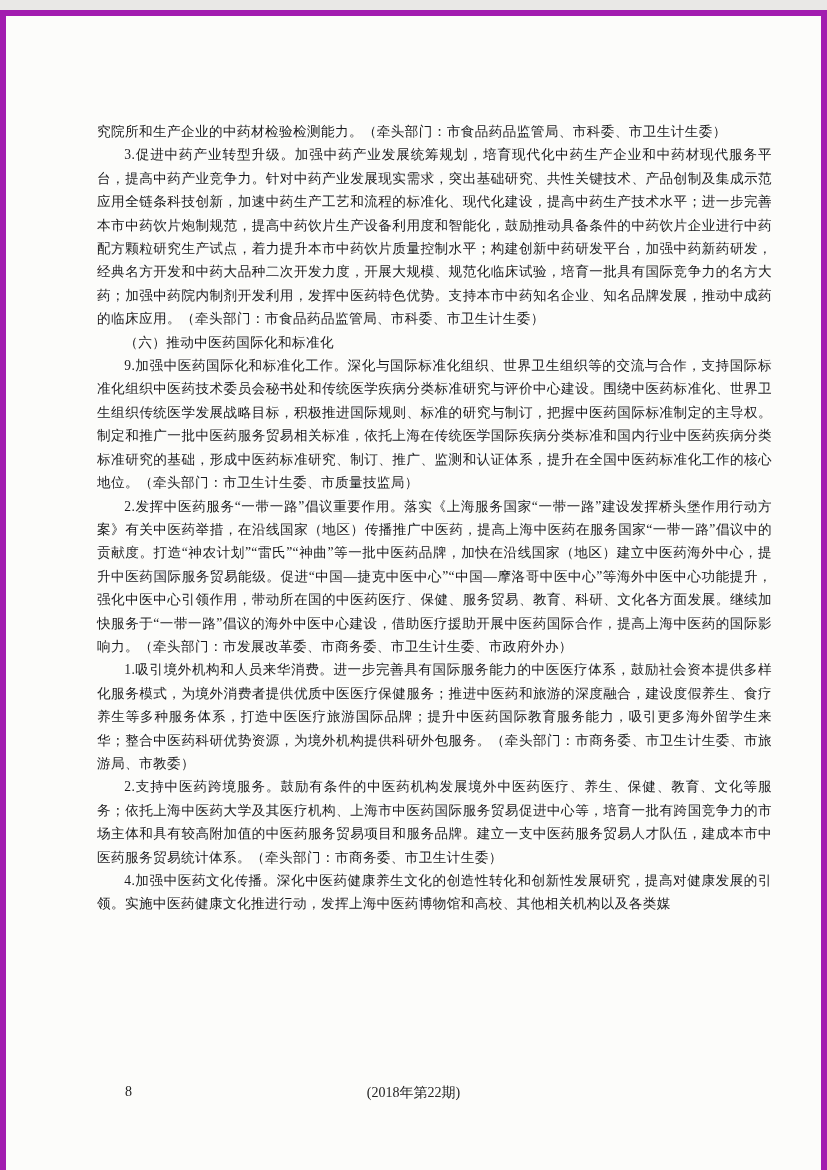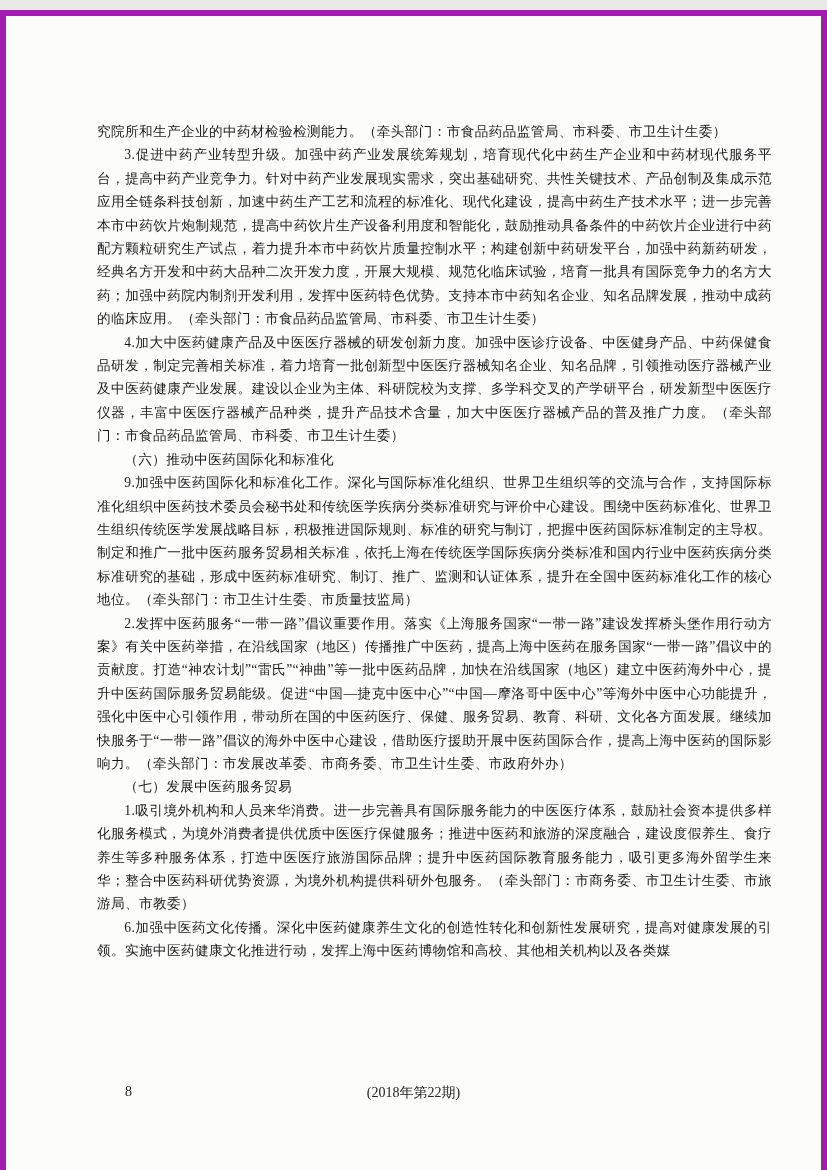--- a/index.html
+++ b/index.html
@@ -53,26 +53,25 @@
     top: 0;
   }
 </style>
 </head>
 <body>
 
 <div class="page">
   <div class="doc-body">
     <p class="para no-indent">究院所和生产企业的中药材检验检测能力。（牵头部门：市食品药品监管局、市科委、市卫生计生委）</p>
     <p class="para">3.促进中药产业转型升级。加强中药产业发展统筹规划，培育现代化中药生产企业和中药材现代服务平台，提高中药产业竞争力。针对中药产业发展现实需求，突出基础研究、共性关键技术、产品创制及集成示范应用全链条科技创新，加速中药生产工艺和流程的标准化、现代化建设，提高中药生产技术水平；进一步完善本市中药饮片炮制规范，提高中药饮片生产设备利用度和智能化，鼓励推动具备条件的中药饮片企业进行中药配方颗粒研究生产试点，着力提升本市中药饮片质量控制水平；构建创新中药研发平台，加强中药新药研发，经典名方开发和中药大品种二次开发力度，开展大规模、规范化临床试验，培育一批具有国际竞争力的名方大药；加强中药院内制剂开发利用，发挥中医药特色优势。支持本市中药知名企业、知名品牌发展，推动中成药的临床应用。（牵头部门：市食品药品监管局、市科委、市卫生计生委）</p>
-    <p class="para">4.加大中医药健康产品及中医医疗器械的研发创新力度。加强中医诊疗设备、中医健身产品、中药保健食品研发，制定完善相关标准，着力培育一批创新型中医医疗器械知名企业、知名品牌，引领推动医疗器械产业及中医药健康产业发展。建设以企业为主体、科研院校为支撑、多学科交叉的产学研平台，研发新型中医医疗仪器，丰富中医医疗器械产品种类，提升产品技术含量，加大中医医疗器械产品的普及推广力度。（牵头部门：市食品药品监管局、市科委、市卫生计生委）</p>
     <p class="para heading">（六）推动中医药国际化和标准化</p>
     <p class="para">9.加强中医药国际化和标准化工作。深化与国际标准化组织、世界卫生组织等的交流与合作，支持国际标准化组织中医药技术委员会秘书处和传统医学疾病分类标准研究与评价中心建设。围绕中医药标准化、世界卫生组织传统医学发展战略目标，积极推进国际规则、标准的研究与制订，把握中医药国际标准制定的主导权。制定和推广一批中医药服务贸易相关标准，依托上海在传统医学国际疾病分类标准和国内行业中医药疾病分类标准研究的基础，形成中医药标准研究、制订、推广、监测和认证体系，提升在全国中医药标准化工作的核心地位。（牵头部门：市卫生计生委、市质量技监局）</p>
     <p class="para">2.发挥中医药服务“一带一路”倡议重要作用。落实《上海服务国家“一带一路”建设发挥桥头堡作用行动方案》有关中医药举措，在沿线国家（地区）传播推广中医药，提高上海中医药在服务国家“一带一路”倡议中的贡献度。打造“神农计划”“雷氏”“神曲”等一批中医药品牌，加快在沿线国家（地区）建立中医药海外中心，提升中医药国际服务贸易能级。促进“中国—捷克中医中心”“中国—摩洛哥中医中心”等海外中医中心功能提升，强化中医中心引领作用，带动所在国的中医药医疗、保健、服务贸易、教育、科研、文化各方面发展。继续加快服务于“一带一路”倡议的海外中医中心建设，借助医疗援助开展中医药国际合作，提高上海中医药的国际影响力。（牵头部门：市发展改革委、市商务委、市卫生计生委、市政府外办）</p>
-    <p class="para heading">（七）发展中医药服务贸易</p>
     <p class="para">1.吸引境外机构和人员来华消费。进一步完善具有国际服务能力的中医医疗体系，鼓励社会资本提供多样化服务模式，为境外消费者提供优质中医医疗保健服务；推进中医药和旅游的深度融合，建设度假养生、食疗养生等多种服务体系，打造中医医疗旅游国际品牌；提升中医药国际教育服务能力，吸引更多海外留学生来华；整合中医药科研优势资源，为境外机构提供科研外包服务。（牵头部门：市商务委、市卫生计生委、市旅游局、市教委）</p>
-    <p class="para">6.加强中医药文化传播。深化中医药健康养生文化的创造性转化和创新性发展研究，提高对健康发展的引领。实施中医药健康文化推进行动，发挥上海中医药博物馆和高校、其他相关机构以及各类媒</p>
+    <p class="para">2.支持中医药跨境服务。鼓励有条件的中医药机构发展境外中医药医疗、养生、保健、教育、文化等服务；依托上海中医药大学及其医疗机构、上海市中医药国际服务贸易促进中心等，培育一批有跨国竞争力的市场主体和具有较高附加值的中医药服务贸易项目和服务品牌。建立一支中医药服务贸易人才队伍，建成本市中医药服务贸易统计体系。（牵头部门：市商务委、市卫生计生委）</p>
+    <p class="para">4.加强中医药文化传播。深化中医药健康养生文化的创造性转化和创新性发展研究，提高对健康发展的引领。实施中医药健康文化推进行动，发挥上海中医药博物馆和高校、其他相关机构以及各类媒</p>
   </div>
 
   <div class="footer">
     <span class="page-num">8</span>
     <span class="issue">(2018年第22期)</span>
   </div>
 </div>
 
 </body></html>

